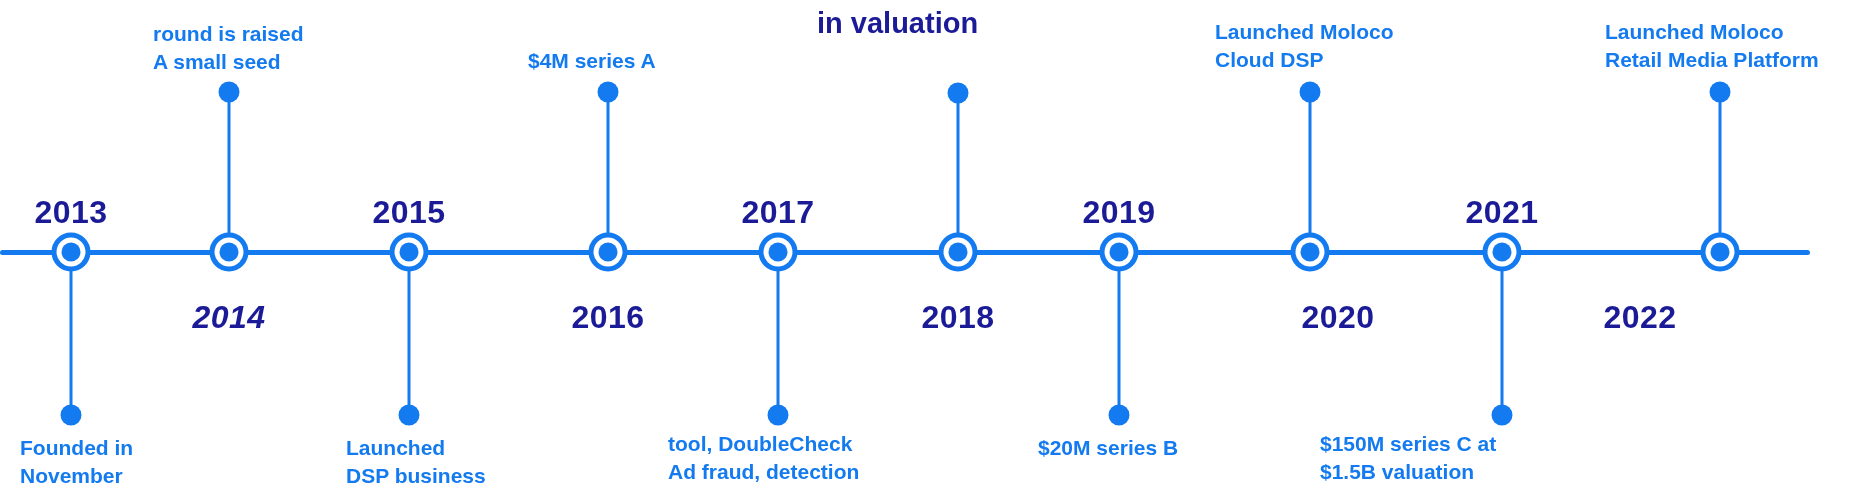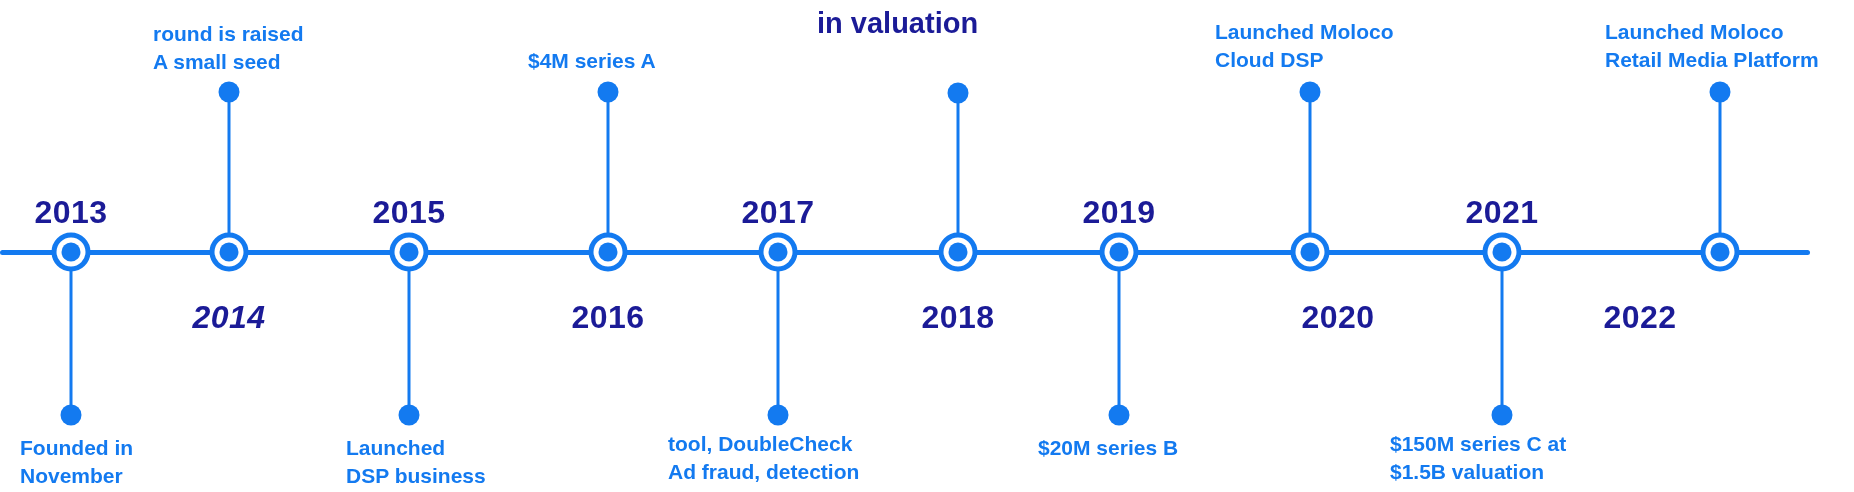--- a/index.html
+++ b/index.html
@@ -158,21 +158,21 @@
       <div class="callout" style="left: 1215px; top: 18px;">
         <div>Launched Moloco</div>
         <div>Cloud DSP</div>
       </div>
       <div class="stem" style="left: 1502px; top: 252px; height: 163px;"></div>
       <div class="dot" style="left: 1502px; top: 415px;"></div>
       <div class="node" style="left: 1502px;">
         <div class="node-inner"></div>
       </div>
       <div class="year" style="left: 1502px; top: 194px;">2021</div>
-      <div class="callout" style="left: 1390px; top: 430px;">
+      <div class="callout" style="left: 1320px; top: 430px;">
         <div>$150M series C at</div>
         <div>$1.5B valuation</div>
       </div>
       <div class="stem" style="left: 1720px; top: 92px; height: 160px;"></div>
       <div class="dot" style="left: 1720px; top: 92px;"></div>
       <div class="node" style="left: 1720px;">
         <div class="node-inner"></div>
       </div>
       <div class="year" style="left: 1640px; top: 299px;">2022</div>
       <div class="callout" style="left: 1605px; top: 18px;">

